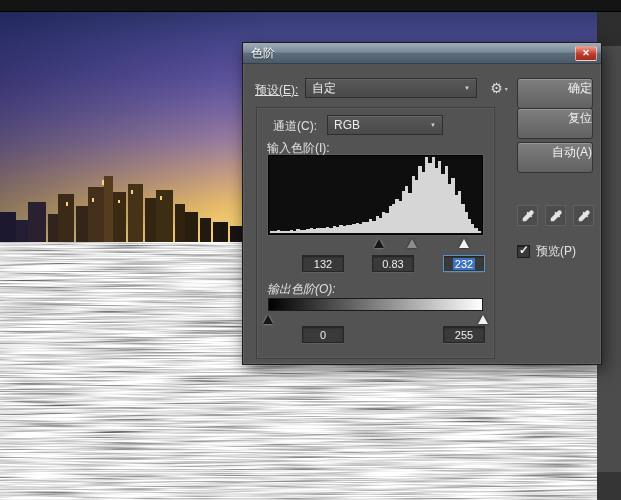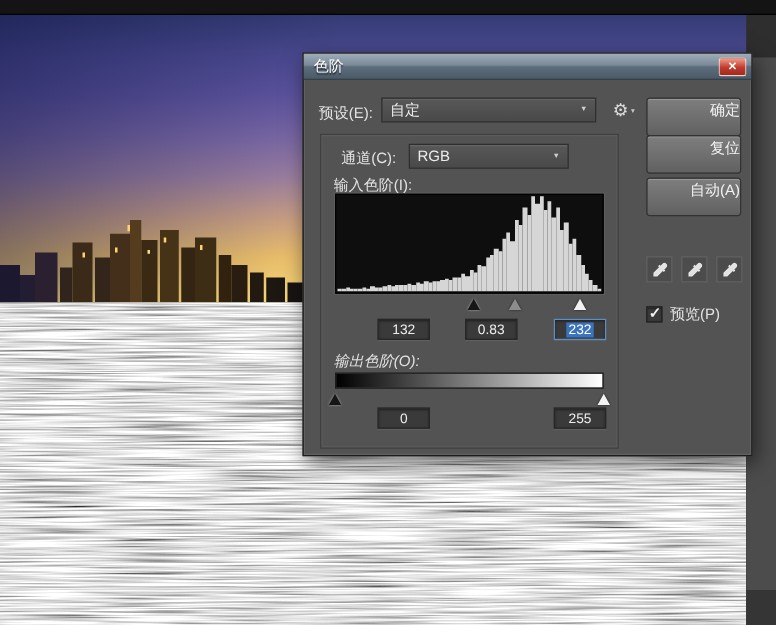--- a/index.html
+++ b/index.html
@@ -164,21 +164,21 @@
   <div id="dialog">
     <div id="dlg-titlebar">
       <span id="dlg-title">色阶</span>
       <div id="dlg-close">
         <span>✕</span>
       </div>
     </div>
 
     <div id="dlg-body">
 
-      <span class="lbl" style="left:12px; top:18px;">预设(E):</span>
+      <span class="lbl" style="left:12px; top:18px;text-decoration:underline;">预设(E):</span>
       <div class="dropdown" style="left:62px; top:14px; width:172px;">
         <span>自定</span>
         <span class="dd-arrow">▼</span>
       </div>
       <div id="gear-btn">
         <span class="gear">⚙</span>
         <span class="mini-arrow">▾</span>
       </div>
 
       <div class="ps-btn" style="top:14px;">确定</div>
@@ -206,21 +206,21 @@
       <div id="preview-row">
         <div id="preview-box" class="checked">
           <span class="check">✓</span>
         </div>
         <span id="preview-label">预览(P)</span>
       </div>
 
       <div id="panel">
 
         <span class="lbl" style="left:16px; top:10px;">通道(C):</span>
-        <div class="dropdown" style="left:70px; top:7px; width:128px;">
+        <div class="dropdown" style="left:70px; top:7px; width:116px;">
           <span>RGB</span>
           <span class="dd-arrow">▼</span>
         </div>
 
         <span class="lbl" style="left:10px; top:32px;">输入色阶(I):</span>
 
         <div id="histogram">
           <div id="hist-bars">
               <div style="height: 3%;"></div>
               <div style="height: 2%;"></div>

